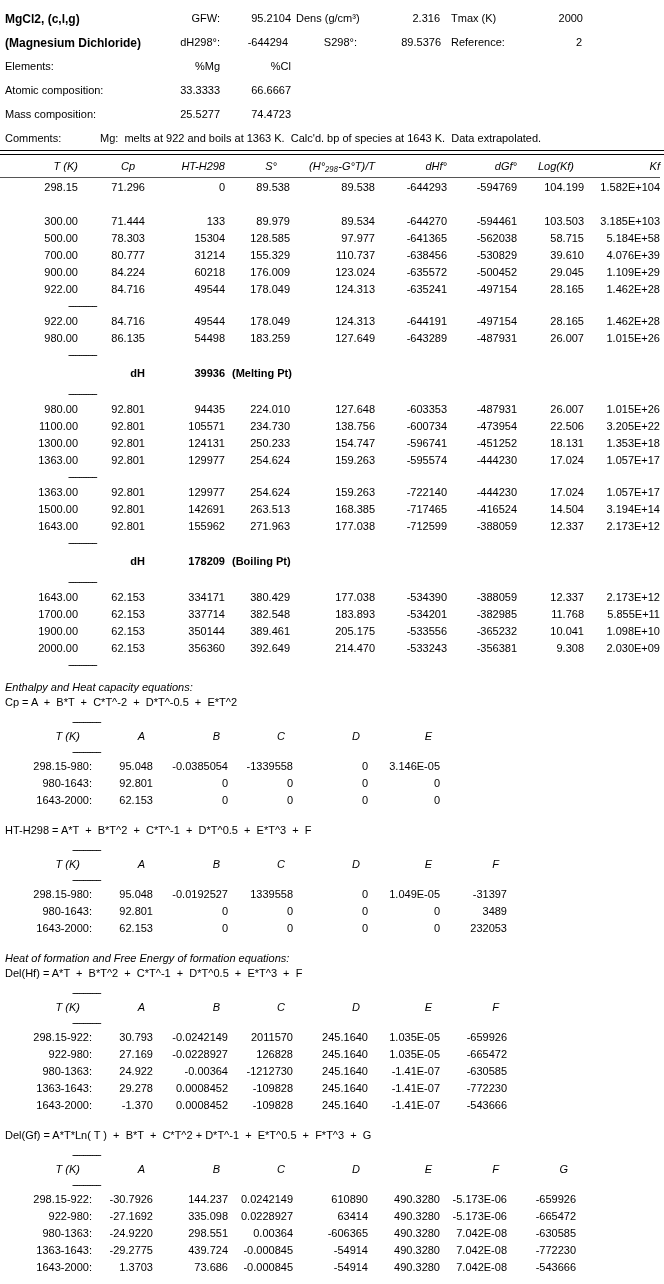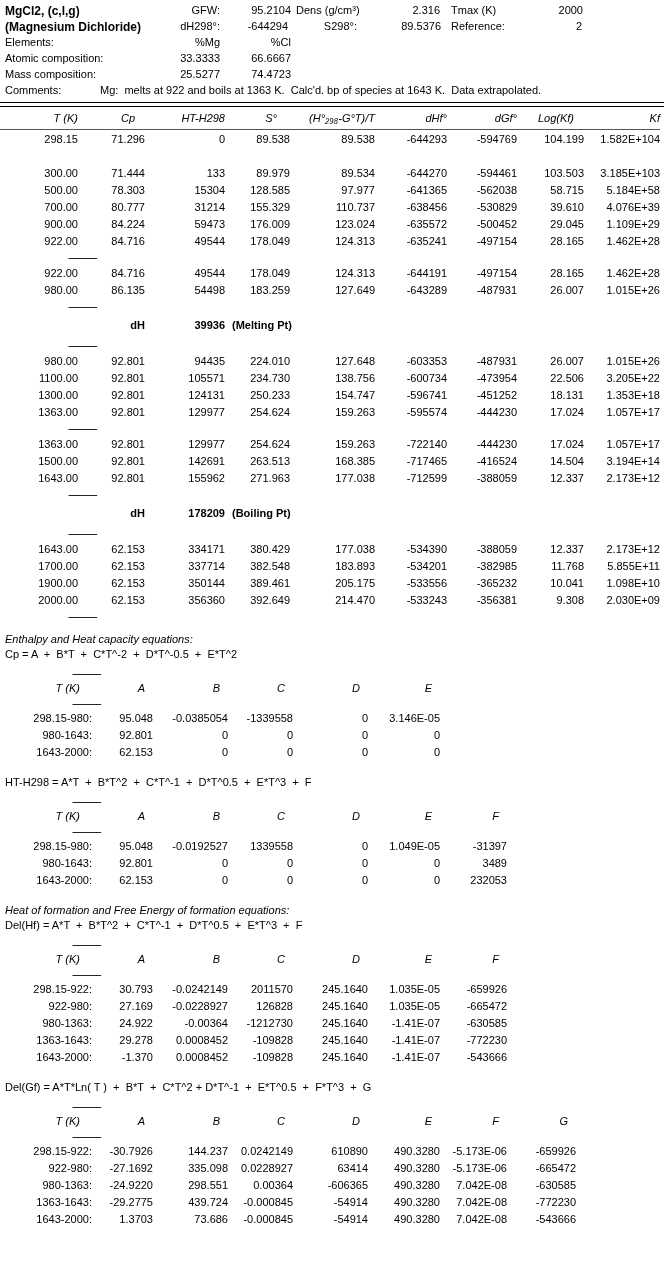--- a/index.html
+++ b/index.html
@@ -2,21 +2,21 @@
 <html><head>
 <meta charset="utf-8">
 <style>
   html,body{margin:0;padding:0;background:#fff;}
   .page{
     width:664px;height:1284px;box-sizing:border-box;position:relative;
     background:#ffffff;color:#000;
     font-family:"Liberation Sans","DejaVu Sans",sans-serif;
     font-size:11px;padding-top:4px;overflow:hidden;
   }
-  .toprow{position:relative;height:16px;}
+  .toprow{position:relative;height:16px;margin-top:8px;}
   .toprow .l,.toprow .r{position:absolute;top:0;white-space:pre;}
   .b{font-weight:bold;font-size:12px;}
   .rule2{height:3px;border-top:1px solid #000;border-bottom:1px solid #000;margin-top:2px;}
   table{border-collapse:collapse;table-layout:fixed;}
   table.main{width:660px;}
   table.main th{
     font-style:italic;font-weight:normal;text-align:right;height:22px;
     vertical-align:middle;border-bottom:1px solid #555;padding:0;white-space:pre;
   }
   table.main th:nth-child(2){padding-right:10px;}
@@ -154,21 +154,21 @@
           <td>155.329</td>
           <td>110.737</td>
           <td>-638456</td>
           <td>-530829</td>
           <td>39.610</td>
           <td>4.076E+39</td>
         </tr>
         <tr>
           <td>900.00</td>
           <td>84.224</td>
-          <td>59473</td>
+          <td>60218</td>
           <td>176.009</td>
           <td>123.024</td>
           <td>-635572</td>
           <td>-500452</td>
           <td>29.045</td>
           <td>1.109E+29</td>
         </tr>
         <tr>
           <td>922.00</td>
           <td>84.716</td>

